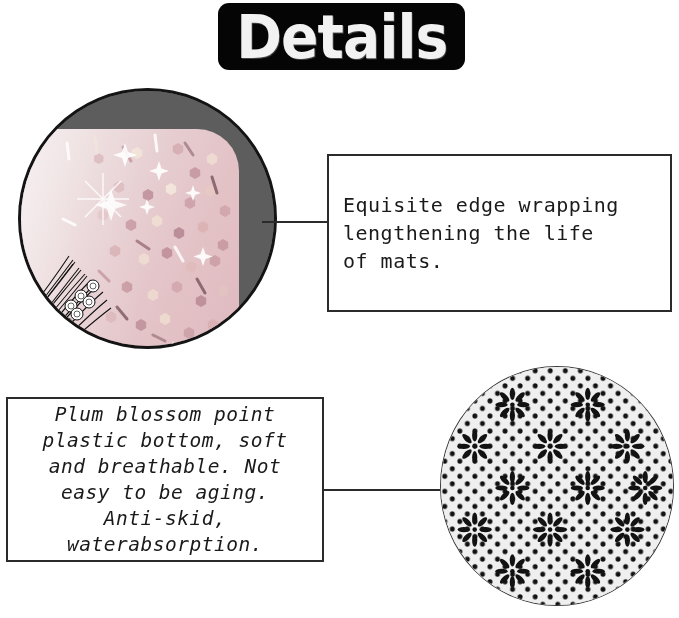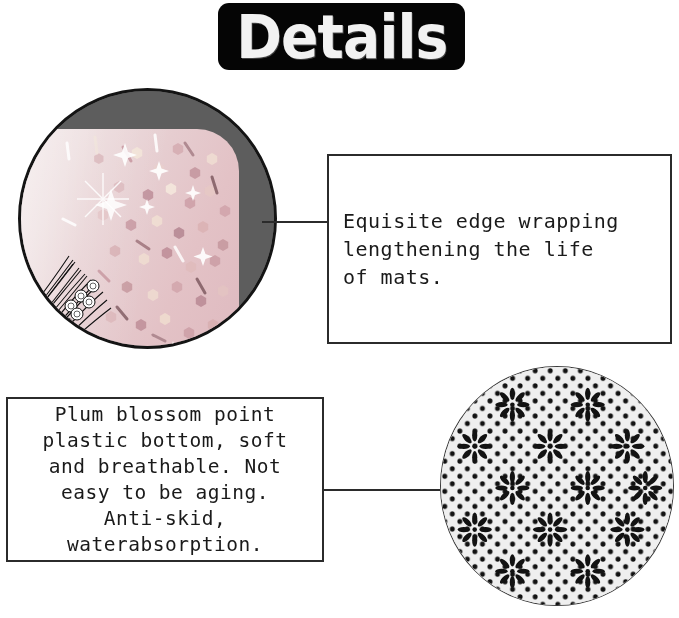--- a/index.html
+++ b/index.html
@@ -25,23 +25,23 @@
   .callout{
     position:absolute;background:#ffffff;border:2px solid #2b2b2b;
     box-sizing:border-box;display:flex;align-items:center;
   }
   .callout p{
     margin:0;width:100%;
     font-family:"DejaVu Sans Mono","Liberation Mono",monospace;
     color:#1a1a1a;font-size:20px;line-height:28px;
     letter-spacing:.5px;white-space:pre-line;
   }
-  #callout-top{left:327px;top:154px;width:345px;height:190px;padding:0 14px;}
+  #callout-top{left:327px;top:154px;width:345px;height:158px;padding:0 14px;}
   #callout-top p{text-align:left;}
-  #callout-bottom{left:6px;top:397px;width:318px;height:165px;padding:0 6px;}
+  #callout-bottom{left:6px;top:397px;width:318px;height:165px;padding:0 6px;font-style:italic;}
   #callout-bottom p{text-align:center;font-size:19.5px;line-height:26px;}
 
   
   .connector{position:absolute;background:#2b2b2b;height:2px;}
   #connector-top{left:262px;top:221px;width:66px;}
   #connector-bottom{left:323px;top:489px;width:117px;}
 
   
   #photo-mat{
     position:absolute;left:18px;top:88px;width:259px;height:261px;

